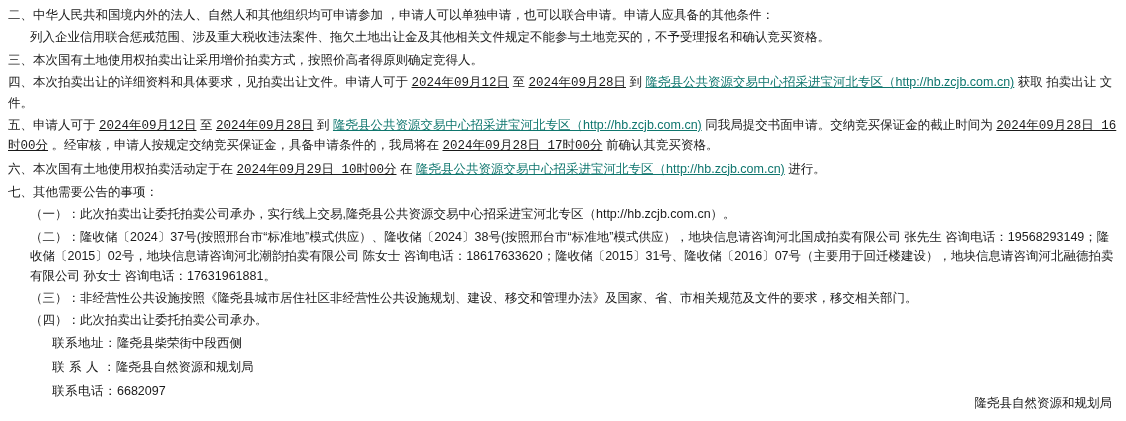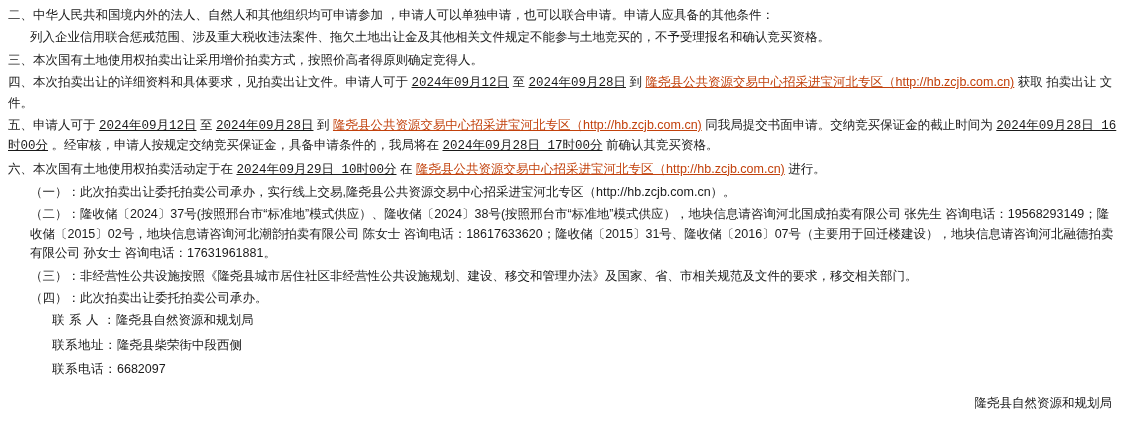--- a/index.html
+++ b/index.html
@@ -24,21 +24,21 @@
     box-sizing: border-box;
   }
   .para {
     margin: 0 0 3px 0;
     white-space: normal;
   }
   .indent-1 { padding-left: 22px; }
   .indent-2 { padding-left: 22px; }
   .u { text-decoration: underline; font-family: Liberation Mono, monospace; }
   .link {
-    color: #c2410c;
+    color: #0f766e;
     text-decoration: underline;
   }
   .sign {
     position: absolute;
     right: 14px;
     bottom: 8px;
     font-size: 12.5px;
   }
   .contact-block .row {
     margin: 0 0 5px 0;
@@ -87,33 +87,34 @@
   </p>
 
   <p class="para">
     <span>六、本次国有土地使用权拍卖活动定于在</span>
     <span class="u">2024年09月29日 10时00分</span>
     <span>在</span>
     <a class="link" href="#">隆尧县公共资源交易中心招采进宝河北专区（http://hb.zcjb.com.cn)</a>
     <span>进行。</span>
   </p>
 
+  <p class="para section-title">七、其他需要公告的事项：</p>
 
   <p class="para indent-2">（一）：此次拍卖出让委托拍卖公司承办，实行线上交易,隆尧县公共资源交易中心招采进宝河北专区（http://hb.zcjb.com.cn）。</p>
   <p class="para indent-2">（二）：隆收储〔2024〕37号(按照邢台市“标准地”模式供应）、隆收储〔2024〕38号(按照邢台市“标准地”模式供应），地块信息请咨询河北国成拍卖有限公司 张先生 咨询电话：19568293149；隆收储〔2015〕02号，地块信息请咨询河北潮韵拍卖有限公司 陈女士 咨询电话：18617633620；隆收储〔2015〕31号、隆收储〔2016〕07号（主要用于回迁楼建设），地块信息请咨询河北融德拍卖有限公司 孙女士 咨询电话：17631961881。</p>
   <p class="para indent-2">（三）：非经营性公共设施按照《隆尧县城市居住社区非经营性公共设施规划、建设、移交和管理办法》及国家、省、市相关规范及文件的要求，移交相关部门。</p>
   <p class="para indent-2">（四）：此次拍卖出让委托拍卖公司承办。</p>
 
 
   <div class="contact-block">
     <div class="row">
-      <span class="lbl-sp">联 系 人 ：</span><span>隆尧县自然资源和规划局</span>
+      <span class="lbl-sp">联系地址：</span><span>隆尧县柴荣街中段西侧</span>
     </div>
     <div class="row">
-      <span class="lbl-sp">联系地址：</span><span>隆尧县柴荣街中段西侧</span>
+      <span class="lbl-sp">联 系 人 ：</span><span>隆尧县自然资源和规划局</span>
     </div>
     <div class="row">
       <span class="lbl-sp">联系电话：</span><span>6682097</span>
     </div>
 
   </div>
 
   <div class="sign">隆尧县自然资源和规划局</div>
 
 </div>

